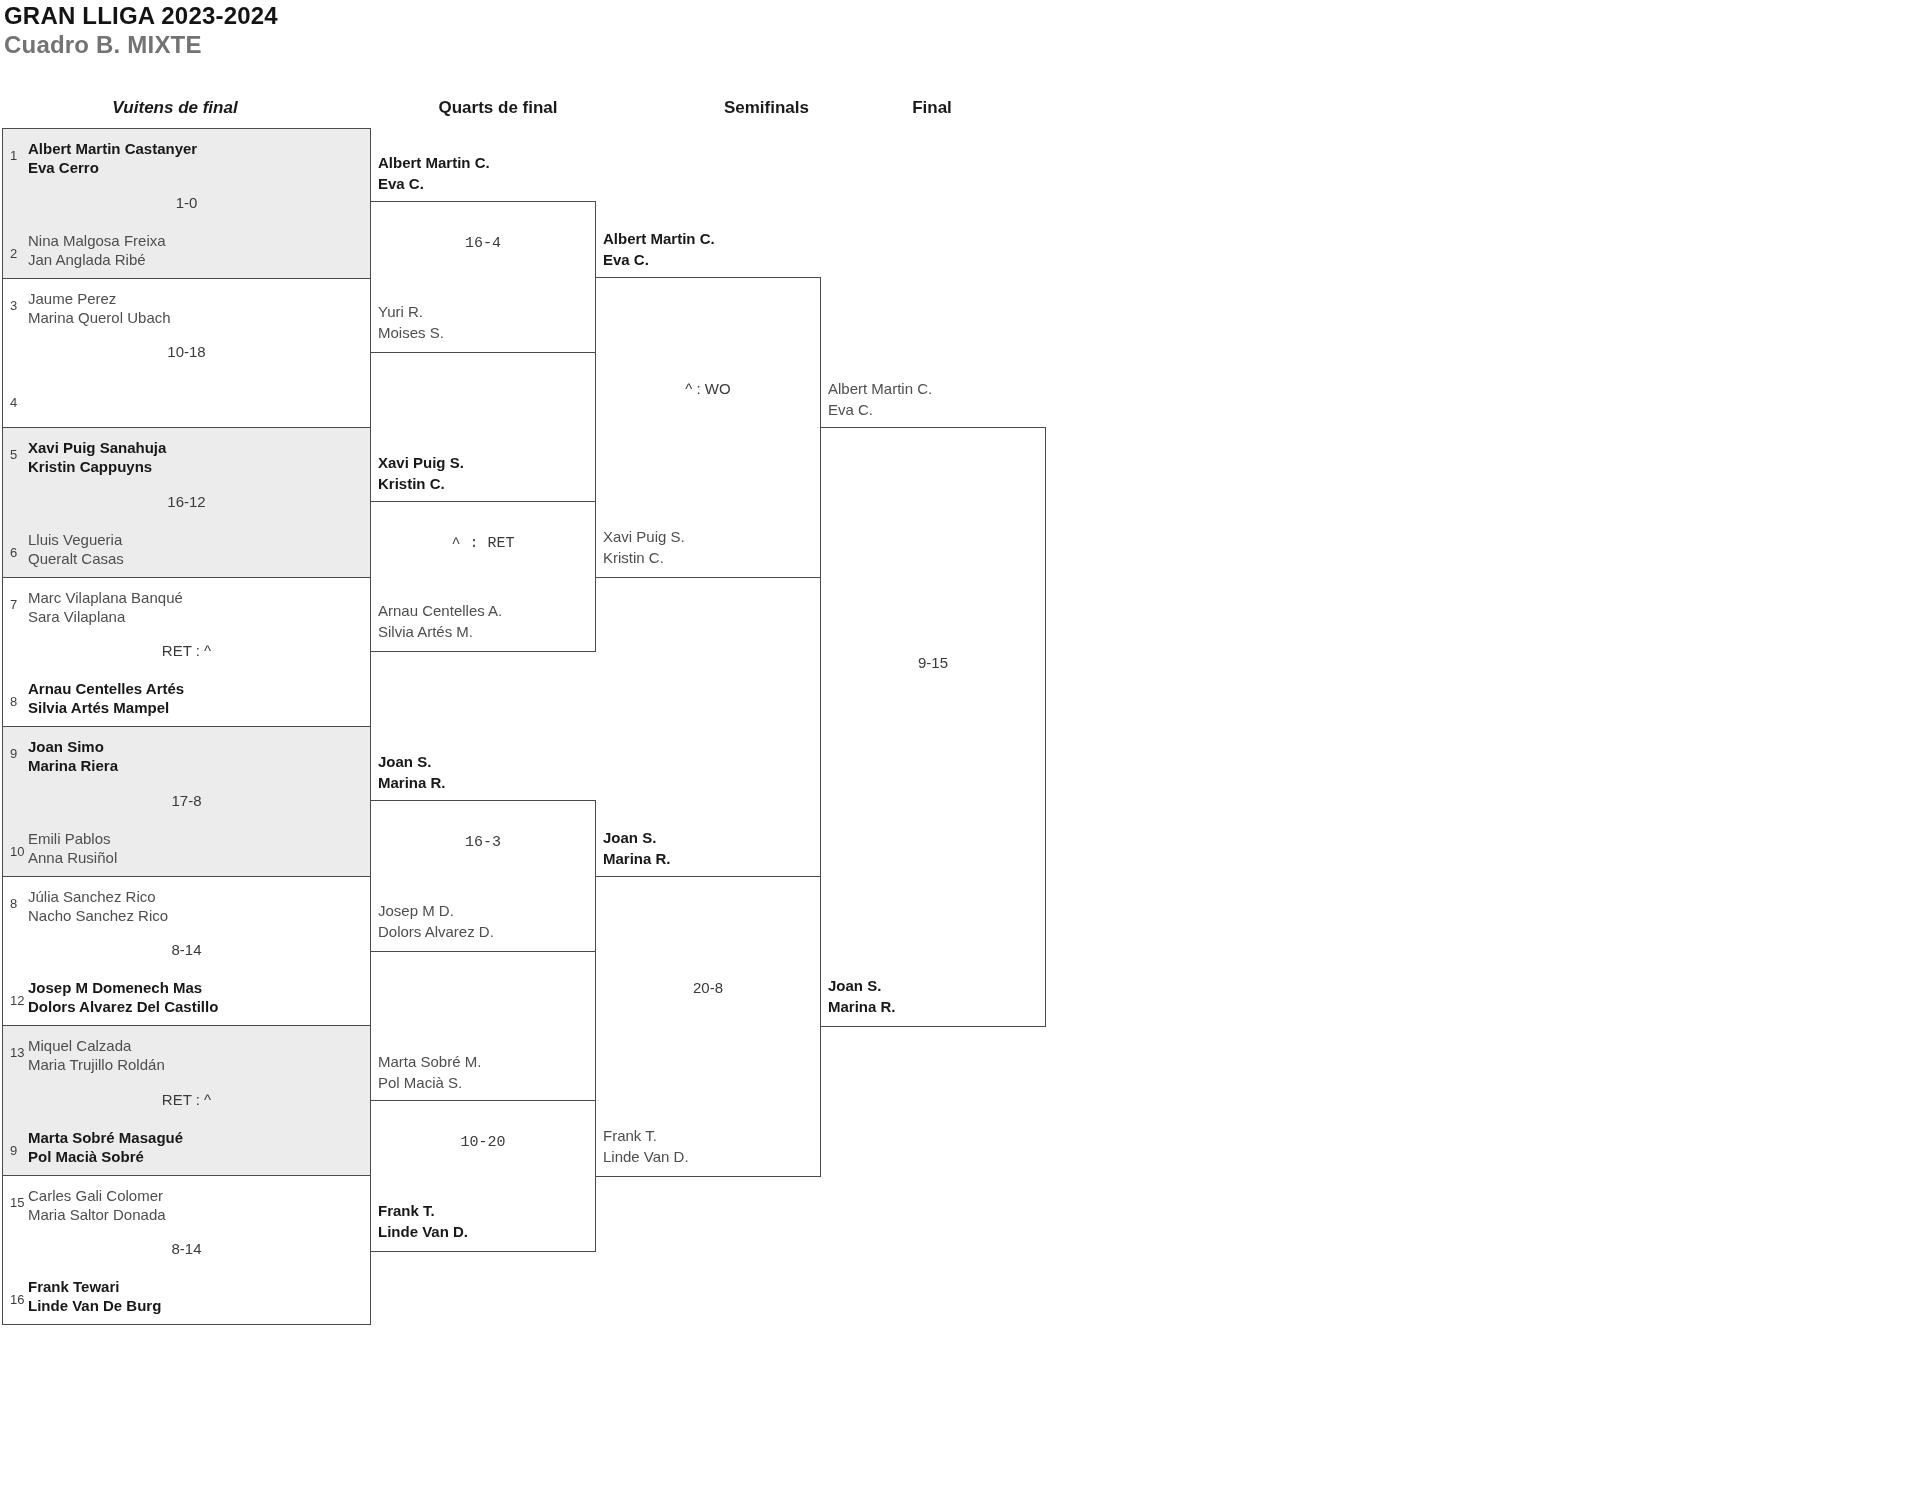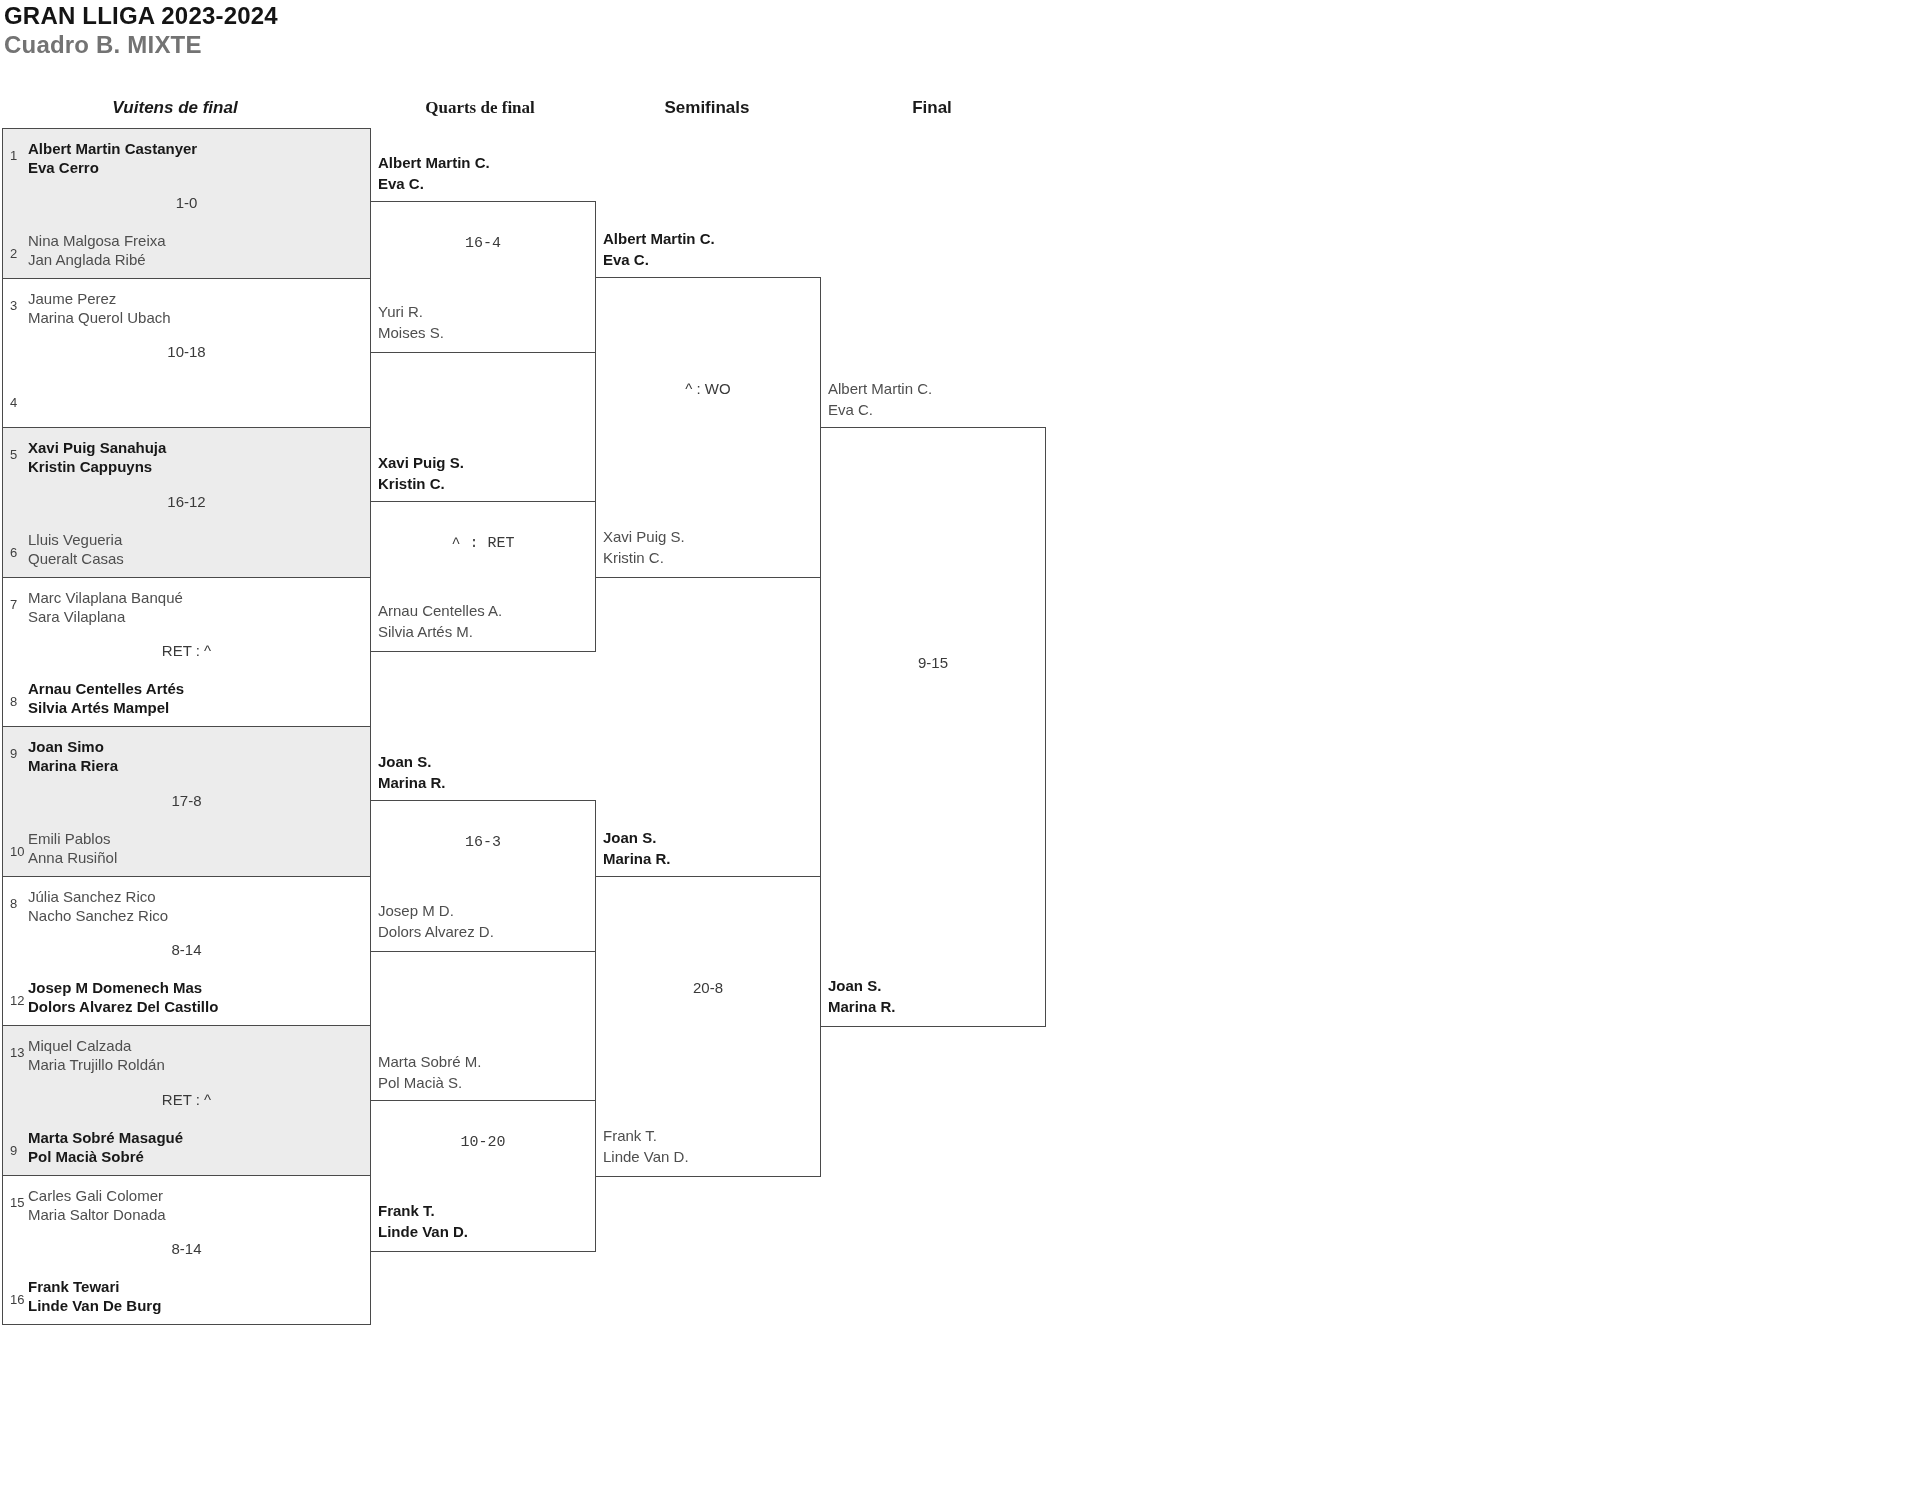--- a/index.html
+++ b/index.html
@@ -4,22 +4,22 @@
 <style>
   html,body{margin:0;padding:0;background:#fff;}
   body{font-family:"Liberation Sans",sans-serif;}
   .stage{position:relative;width:1536px;height:1492px;background:#ffffff;overflow:hidden;color:#222;}
 
   .title{position:absolute;left:4px;top:2px;font-size:24px;font-weight:700;color:#141414;letter-spacing:.2px;}
   .subtitle{position:absolute;left:4px;top:31px;font-size:24px;font-weight:700;color:#737373;letter-spacing:.2px;}
 
   .col-h{position:absolute;top:98px;width:240px;text-align:center;font-size:17px;font-weight:700;color:#1a1a1a;}
   .col-h.c1{left:55px;font-style:italic;}
-  .col-h.c2{left:360px;font-family:Liberation Serif, serif;}
-  .col-h.c3{left:587px;}
+  .col-h.c2{left:378px;}
+  .col-h.c3{left:569px;text-align:right;}
   .col-h.c4{left:812px;}
 
   
   .m{position:absolute;box-sizing:border-box;border:1px solid #4a4a4a;background:transparent;}
   .m.shaded{background:#ececec;}
   .r1{left:2px;width:369px;background:#ffffff;}
 
   
   .t{position:absolute;left:25px;right:8px;font-size:15px;line-height:19px;color:#4e4e4e;}
   .t.w{font-weight:700;color:#181818;}

